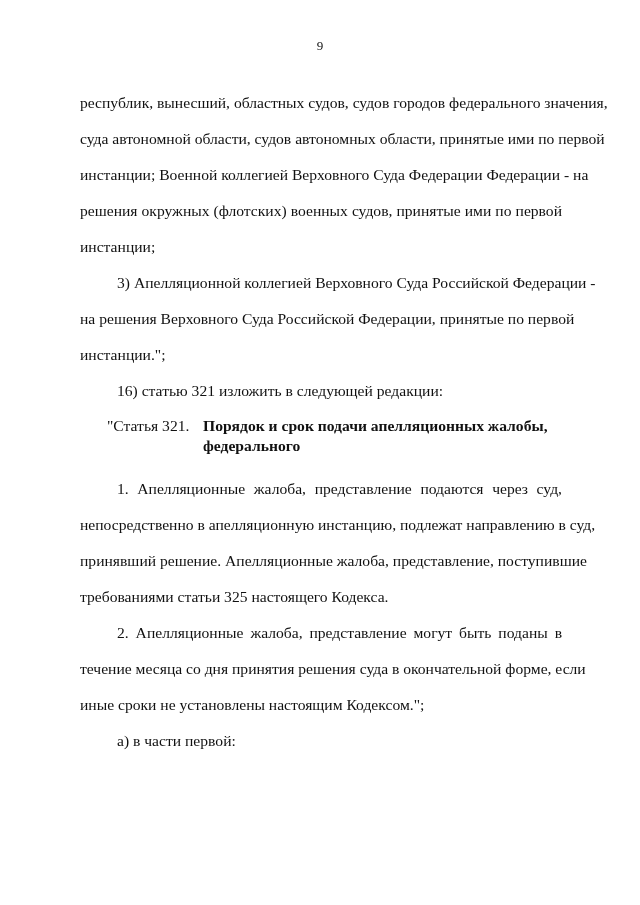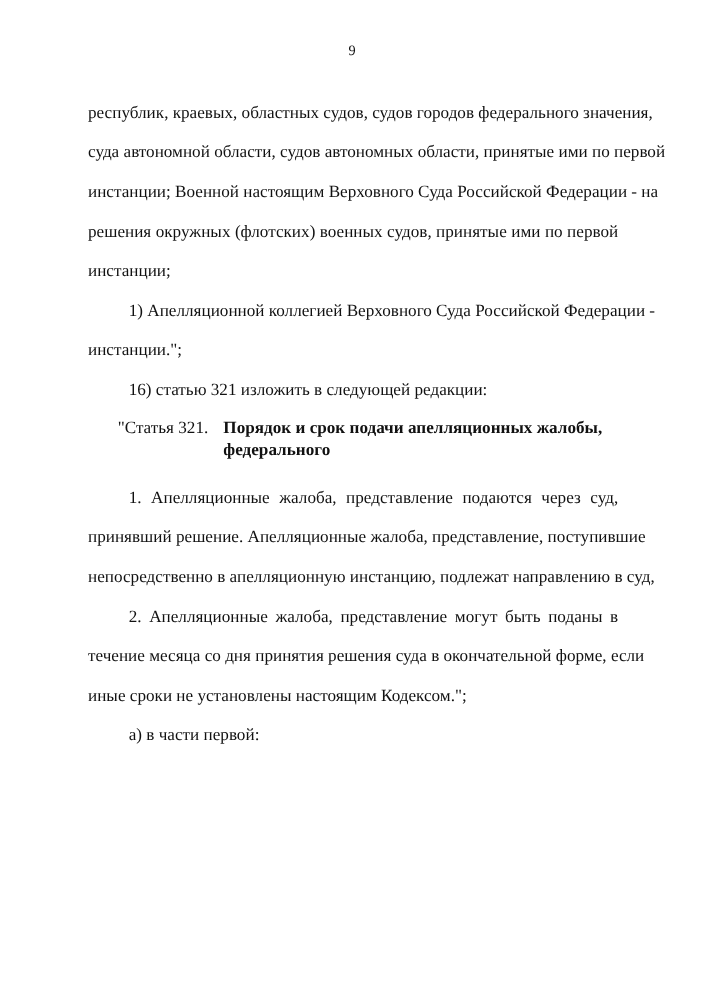--- a/index.html
+++ b/index.html
@@ -73,48 +73,50 @@
   </style>
 </head>
 <body>
 
 <div class="page">
   <div class="page-number">9</div>
 
   <div class="body">
 
     <div>
-      <span class="line justify">республик, краевых, областных судов, судов городов федерального значения,</span>
+      <span class="line justify">республик, вынесший, областных судов, судов городов федерального значения,</span>
       <span class="line justify">суда автономной области, судов автономных области, принятые ими по первой</span>
-      <span class="line justify">инстанции; Военной настоящим Верховного Суда Российской Федерации - на</span>
+      <span class="line justify">инстанции; Военной коллегией Верховного Суда Федерации Федерации - на</span>
       <span class="line justify">решения окружных (флотских) военных судов, принятые ими по первой</span>
       <span class="line left">инстанции;</span>
     </div>
 
     <div>
-      <span class="line justify indent">1) Апелляционной коллегией Верховного Суда Российской Федерации -</span>
+      <span class="line justify indent">3) Апелляционной коллегией Верховного Суда Российской Федерации -</span>
+      <span class="line justify">на решения Верховного Суда Российской Федерации, принятые по первой</span>
       <span class="line left">инстанции.";</span>
     </div>
 
     <div>
       <span class="line left indent">16)  статью 321 изложить в следующей редакции:</span>
     </div>
 
     <div class="heading">
       <span class="label">"Статья 321.</span>
       <span class="title">
         <span style="display:block">Порядок и срок подачи апелляционных жалобы,</span>
         <span style="display:block">федерального</span>
       </span>
     </div>
 
     <div>
       <span class="line justify indent">1.  Апелляционные  жалоба,  представление  подаются  через  суд,</span>
+      <span class="line justify">непосредственно в апелляционную инстанцию, подлежат направлению в суд,</span>
       <span class="line justify">принявший решение. Апелляционные жалоба, представление, поступившие</span>
-      <span class="line justify">непосредственно в апелляционную инстанцию, подлежат направлению в суд,</span>
+      <span class="line left">требованиями статьи 325 настоящего Кодекса.</span>
     </div>
 
     <div>
       <span class="line justify indent">2. Апелляционные жалоба, представление могут быть поданы в</span>
       <span class="line justify">течение месяца со дня принятия решения суда в окончательной форме, если</span>
       <span class="line left">иные сроки не установлены настоящим Кодексом.";</span>
     </div>
 
     <div>
       <span class="line left indent">а) в части первой:</span>

